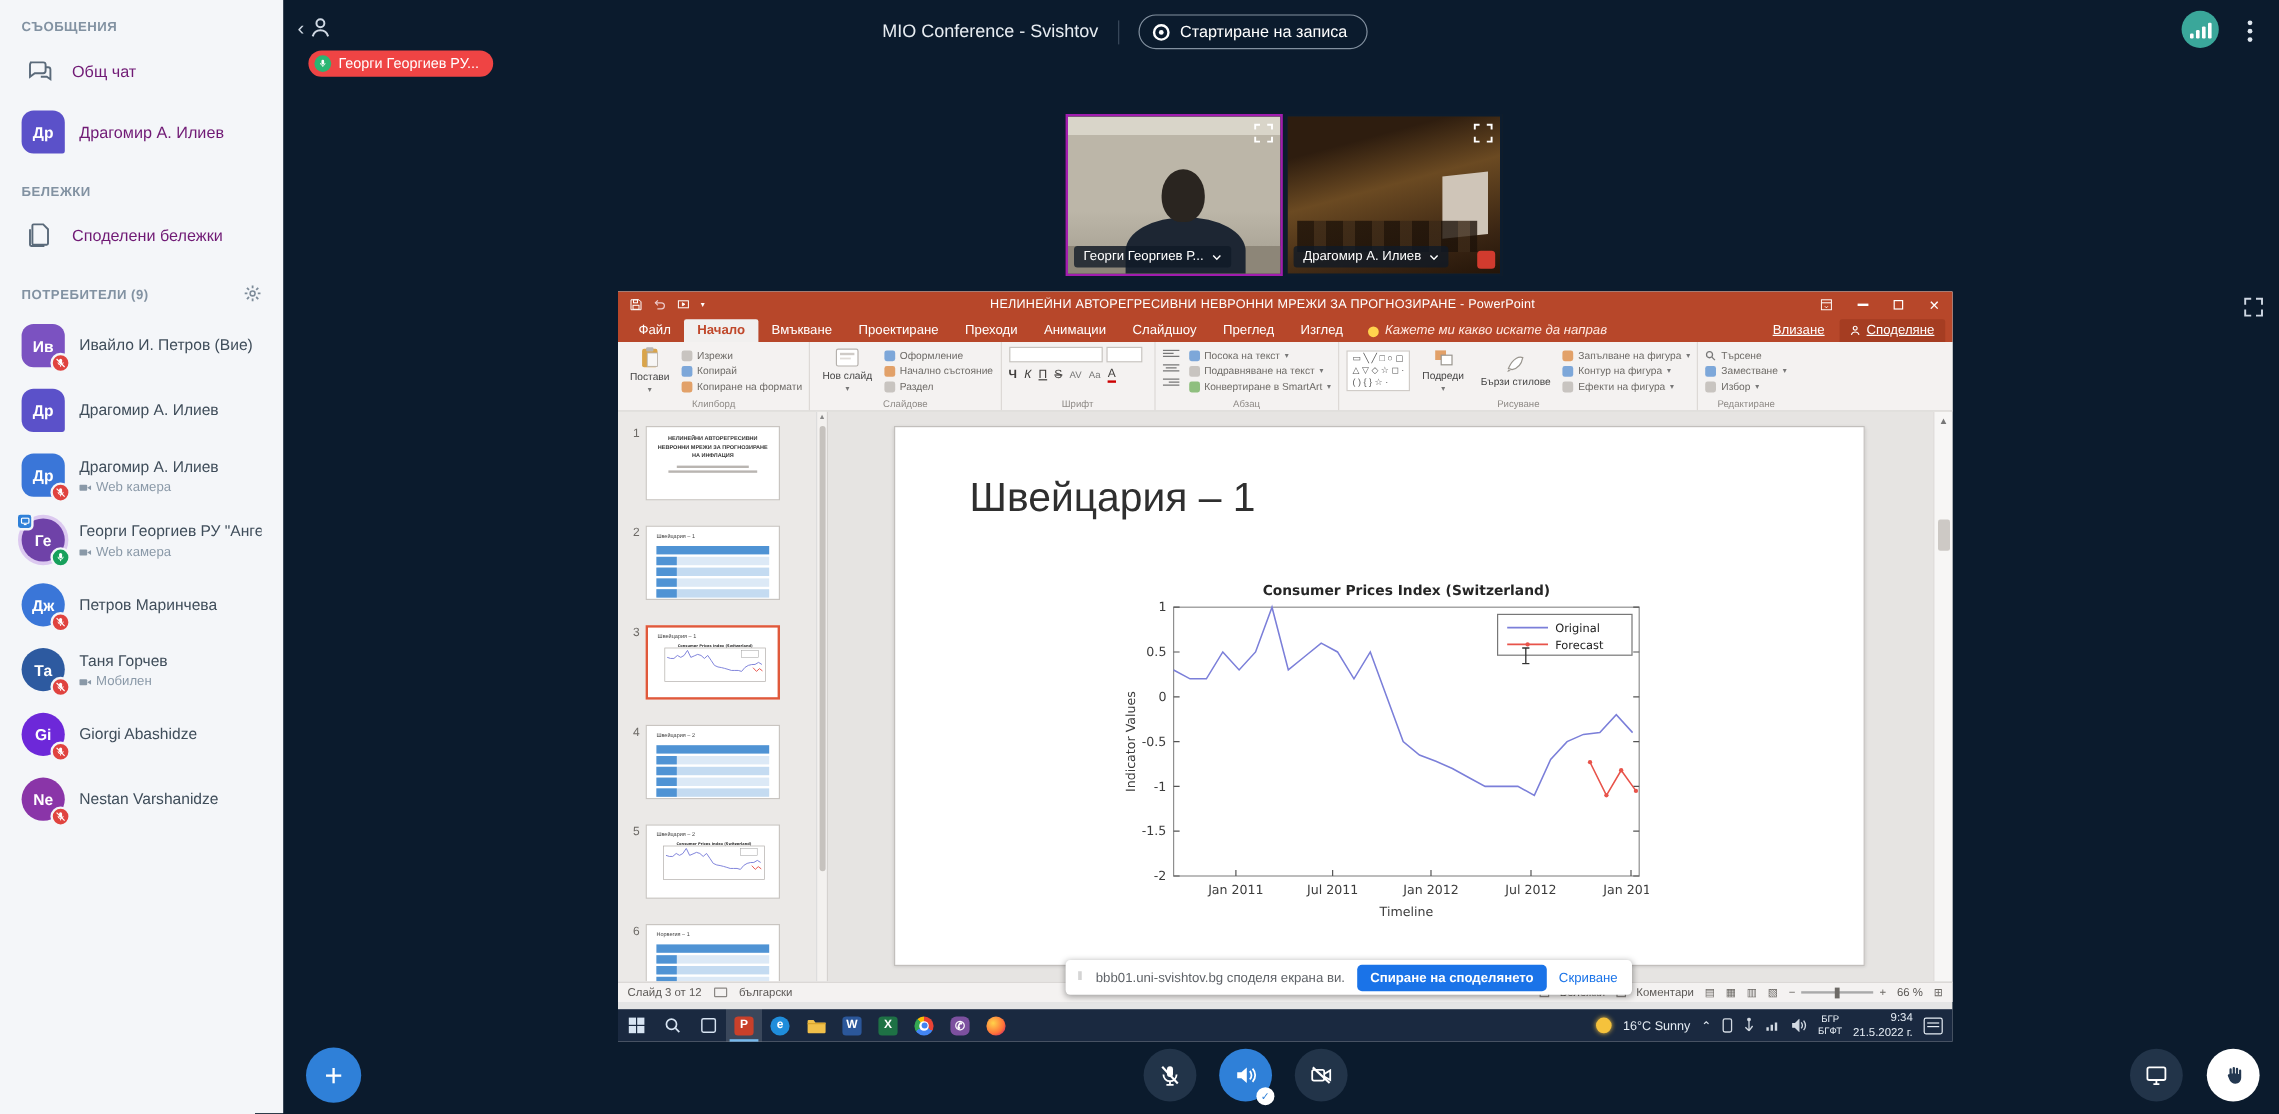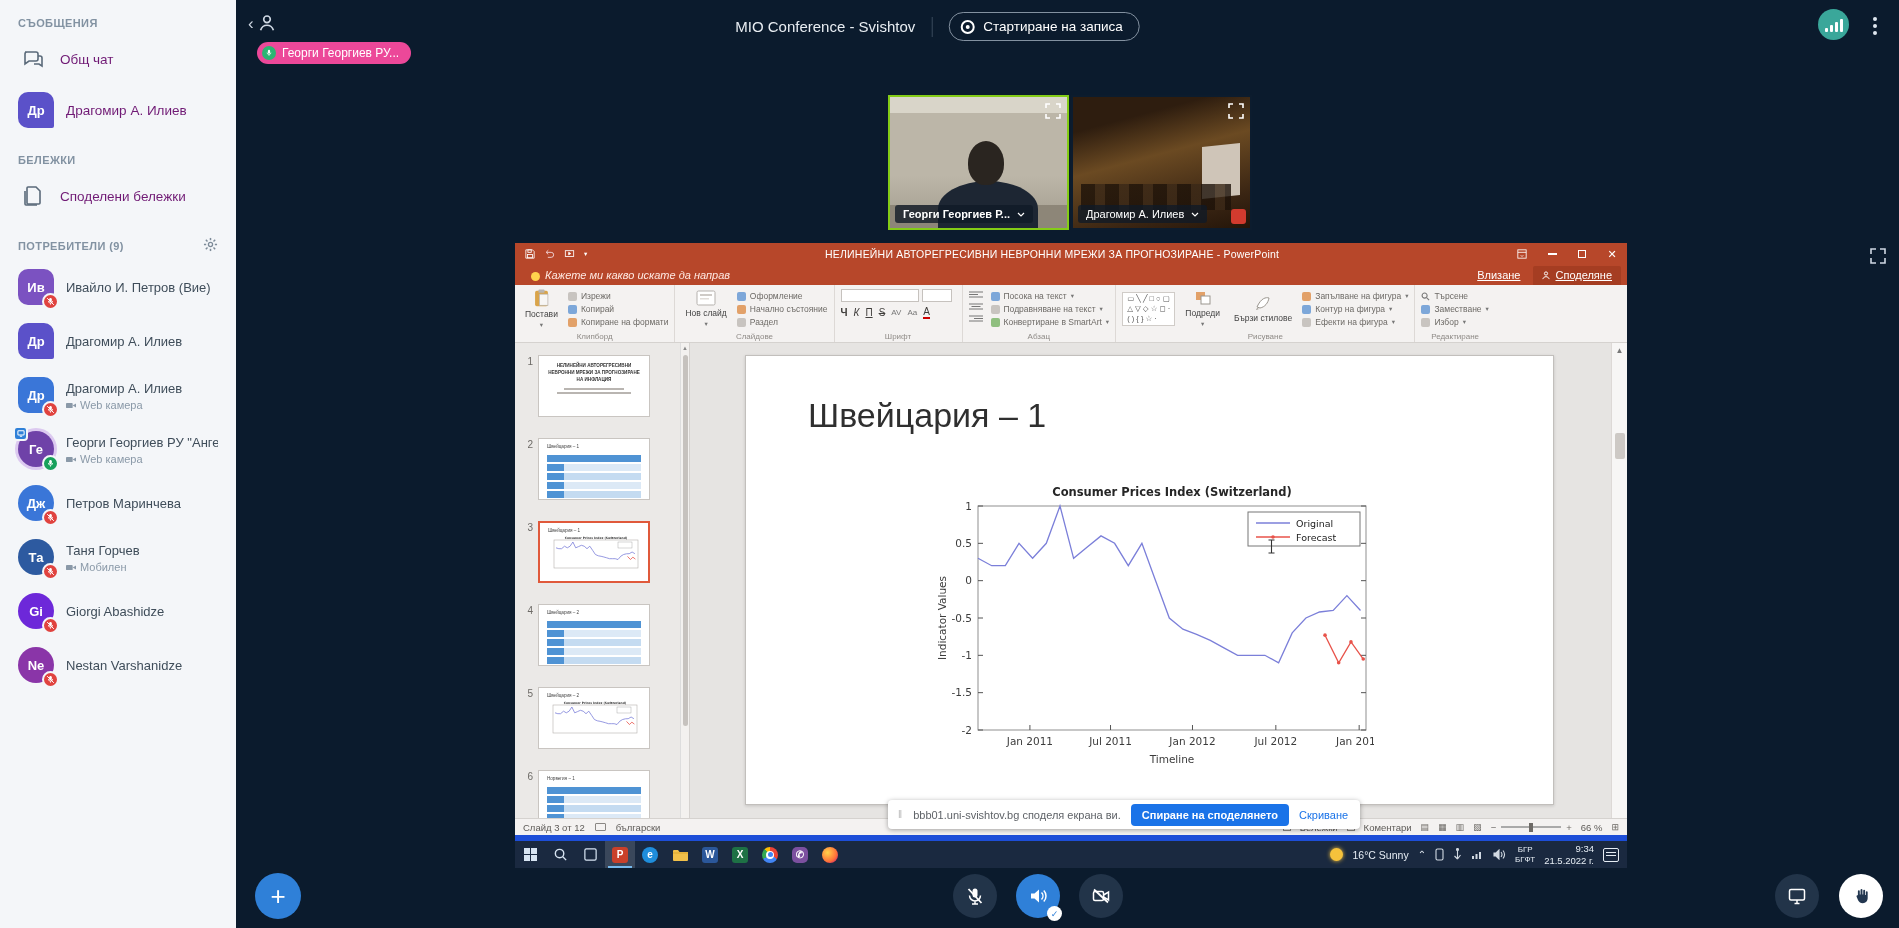--- a/index.html
+++ b/index.html
@@ -40,43 +40,43 @@
   .record-pill { display:flex; align-items:center; gap:9px; border:1px solid #8391a0; border-radius:17px;
     padding:6px 16px 6px 11px; color:#fff; font-size:13.5px; cursor:pointer; white-space:nowrap; }
   .rec-dot { width:14px; height:14px; border:2px solid #fff; border-radius:50%; position:relative; }
   .rec-dot::after { content:""; position:absolute; left:3px; top:3px; width:4px; height:4px; background:#fff; border-radius:50%; }
   .net-icon { position:absolute; left:1818px; top:9px; width:31px; height:31px; border-radius:50%; background:#3aa79a;
     display:flex; align-items:flex-end; justify-content:center; gap:2px; padding-bottom:8px; cursor:pointer; }
   .net-icon i { display:block; width:3px; background:#fff; border-radius:1px; }
   .kebab { position:absolute; left:1866px; top:13px; width:18px; height:26px; display:flex; flex-direction:column;
     align-items:center; justify-content:center; gap:3px; cursor:pointer; }
   .kebab i { width:4px; height:4px; background:#dfe7ef; border-radius:50%; }
-  .talker-badge { position:absolute; left:257px; top:42px; height:22px; background:#ec4899; border-radius:12px;
+  .talker-badge { position:absolute; left:257px; top:42px; height:22px; background:#ef4444; border-radius:12px;
     display:flex; align-items:center; gap:6px; padding:0 12px 0 5px; color:#fff; font-size:12px; cursor:pointer; }
   .talker-mic { width:14px; height:14px; border-radius:50%; background:#2bb673; display:flex; align-items:center; justify-content:center; }
 
   
   .cam { position:absolute; top:95px; width:181px; height:135px; background:#222; overflow:hidden; }
-  .cam1 { left:888px; border:2px solid #84cc16;font-weight:bold; }
+  .cam1 { left:888px; border:2px solid #a21caf; }
   .cam2 { left:1071px; border:2px solid #0c1c2e; }
   .cam1 .scene { position:absolute; inset:0; background:linear-gradient(180deg,#d9d5c9 0 12%,#bcb6a8 12% 60%,#a29c8e 100%); }
   .cam1 .head { position:absolute; left:78px; top:44px; width:36px; height:44px; border-radius:50% 50% 46% 46%; background:#2a2520; }
   .cam1 .body { position:absolute; left:48px; top:84px; width:100px; height:56px; border-radius:50% 50% 0 0; background:#1d2633; }
   .cam1 .chairline { position:absolute; left:0; top:108px; width:100%; height:30px; background:#8d8678; }
   .cam2 .scene { position:absolute; inset:0; background:linear-gradient(165deg,#2e1d0f 0 20%,#6b4a22 45%,#3a2513 80%,#241509 100%); }
   .cam2 .screen { position:absolute; right:10px; top:48px; width:38px; height:52px; background:#cfc5b8; transform:skewY(-6deg); }
   .cam2 .people { position:absolute; left:8px; bottom:18px; width:150px; height:26px;
     background:repeating-linear-gradient(90deg,#1d1209 0 14px,#3a2817 14px 24px); opacity:.8; }
   .cam-label { position:absolute; left:5px; bottom:5px; background:rgba(16,26,38,.78); color:#fff; font-size:11px;
     padding:3px 8px; border-radius:3px; display:flex; align-items:center; gap:7px; white-space:nowrap; }
   .cam-expand { position:absolute; right:5px; top:5px; width:18px; height:18px; cursor:pointer; }
   .cam-logo { position:absolute; right:4px; bottom:4px; width:15px; height:15px; background:#d23b2e; border-radius:3px; }
 
   
-  .desktop { position:absolute; left:515px; top:243px; width:1112px; height:625px; background:#1d4ed8; }
+  .desktop { position:absolute; left:515px; top:243px; width:1112px; height:625px; background:#e5e5e5; }
   .bbb-fullscreen { position:absolute; left:1868px; top:246px; width:20px; height:20px; cursor:pointer; }
 
   .ppt { position:absolute; left:0; top:0; width:1112px; height:592px; background:#f1f0ef; font-family:"Liberation Sans",sans-serif; }
   .ppt-titlebar { height:22px; background:#b7472a; color:#fff; display:flex; align-items:center; font-size:10.5px; }
   .qat { display:flex; align-items:center; gap:9px; padding:0 10px; }
   .ppt-doc-title { flex:1; text-align:center; white-space:nowrap; overflow:hidden; text-overflow:ellipsis; font-size:10.5px; letter-spacing:.2px; }
   .winbtns { display:flex; height:100%; }
   .winbtn { width:30px; height:100%; display:flex; align-items:center; justify-content:center; color:#fff; font-size:11px; cursor:pointer; }
   .wb-min { width:9px; height:1.5px; background:#fff; display:inline-block; }
   .wb-rest { width:8px; height:8px; border:1.2px solid #fff; display:inline-block; }
@@ -473,20 +473,31 @@
               <span class="wb-min"></span>
             </span>
           <span class="winbtn">
               <span class="wb-rest"></span>
             </span>
           <span class="winbtn close">✕</span>
         </span>
       </div>
 
       <div class="ppt-tabs">
+        <span id="tabs-holder" style="display:flex">
+            <span class="tab">Файл</span>
+            <span class="tab active">Начало</span>
+            <span class="tab">Вмъкване</span>
+            <span class="tab">Проектиране</span>
+            <span class="tab">Преходи</span>
+            <span class="tab">Анимации</span>
+            <span class="tab">Слайдшоу</span>
+            <span class="tab">Преглед</span>
+            <span class="tab">Изглед</span>
+          </span>
         <span class="tellme">
           <span class="bulb"></span>
           <span>Кажете ми какво искате да направ</span>
         </span>
         <span class="tabs-right">
           <span class="signin">Влизане</span>
           <span class="share-tab">
             <svg width="8" height="9" viewBox="0 0 10 11" fill="none" stroke="#fff" stroke-width="1.2">
                 <circle cx="5" cy="3" r="2"></circle>
                 <path d="M1 10c.7-2.2 2.2-3 4-3s3.3.8 4 3"></path>

